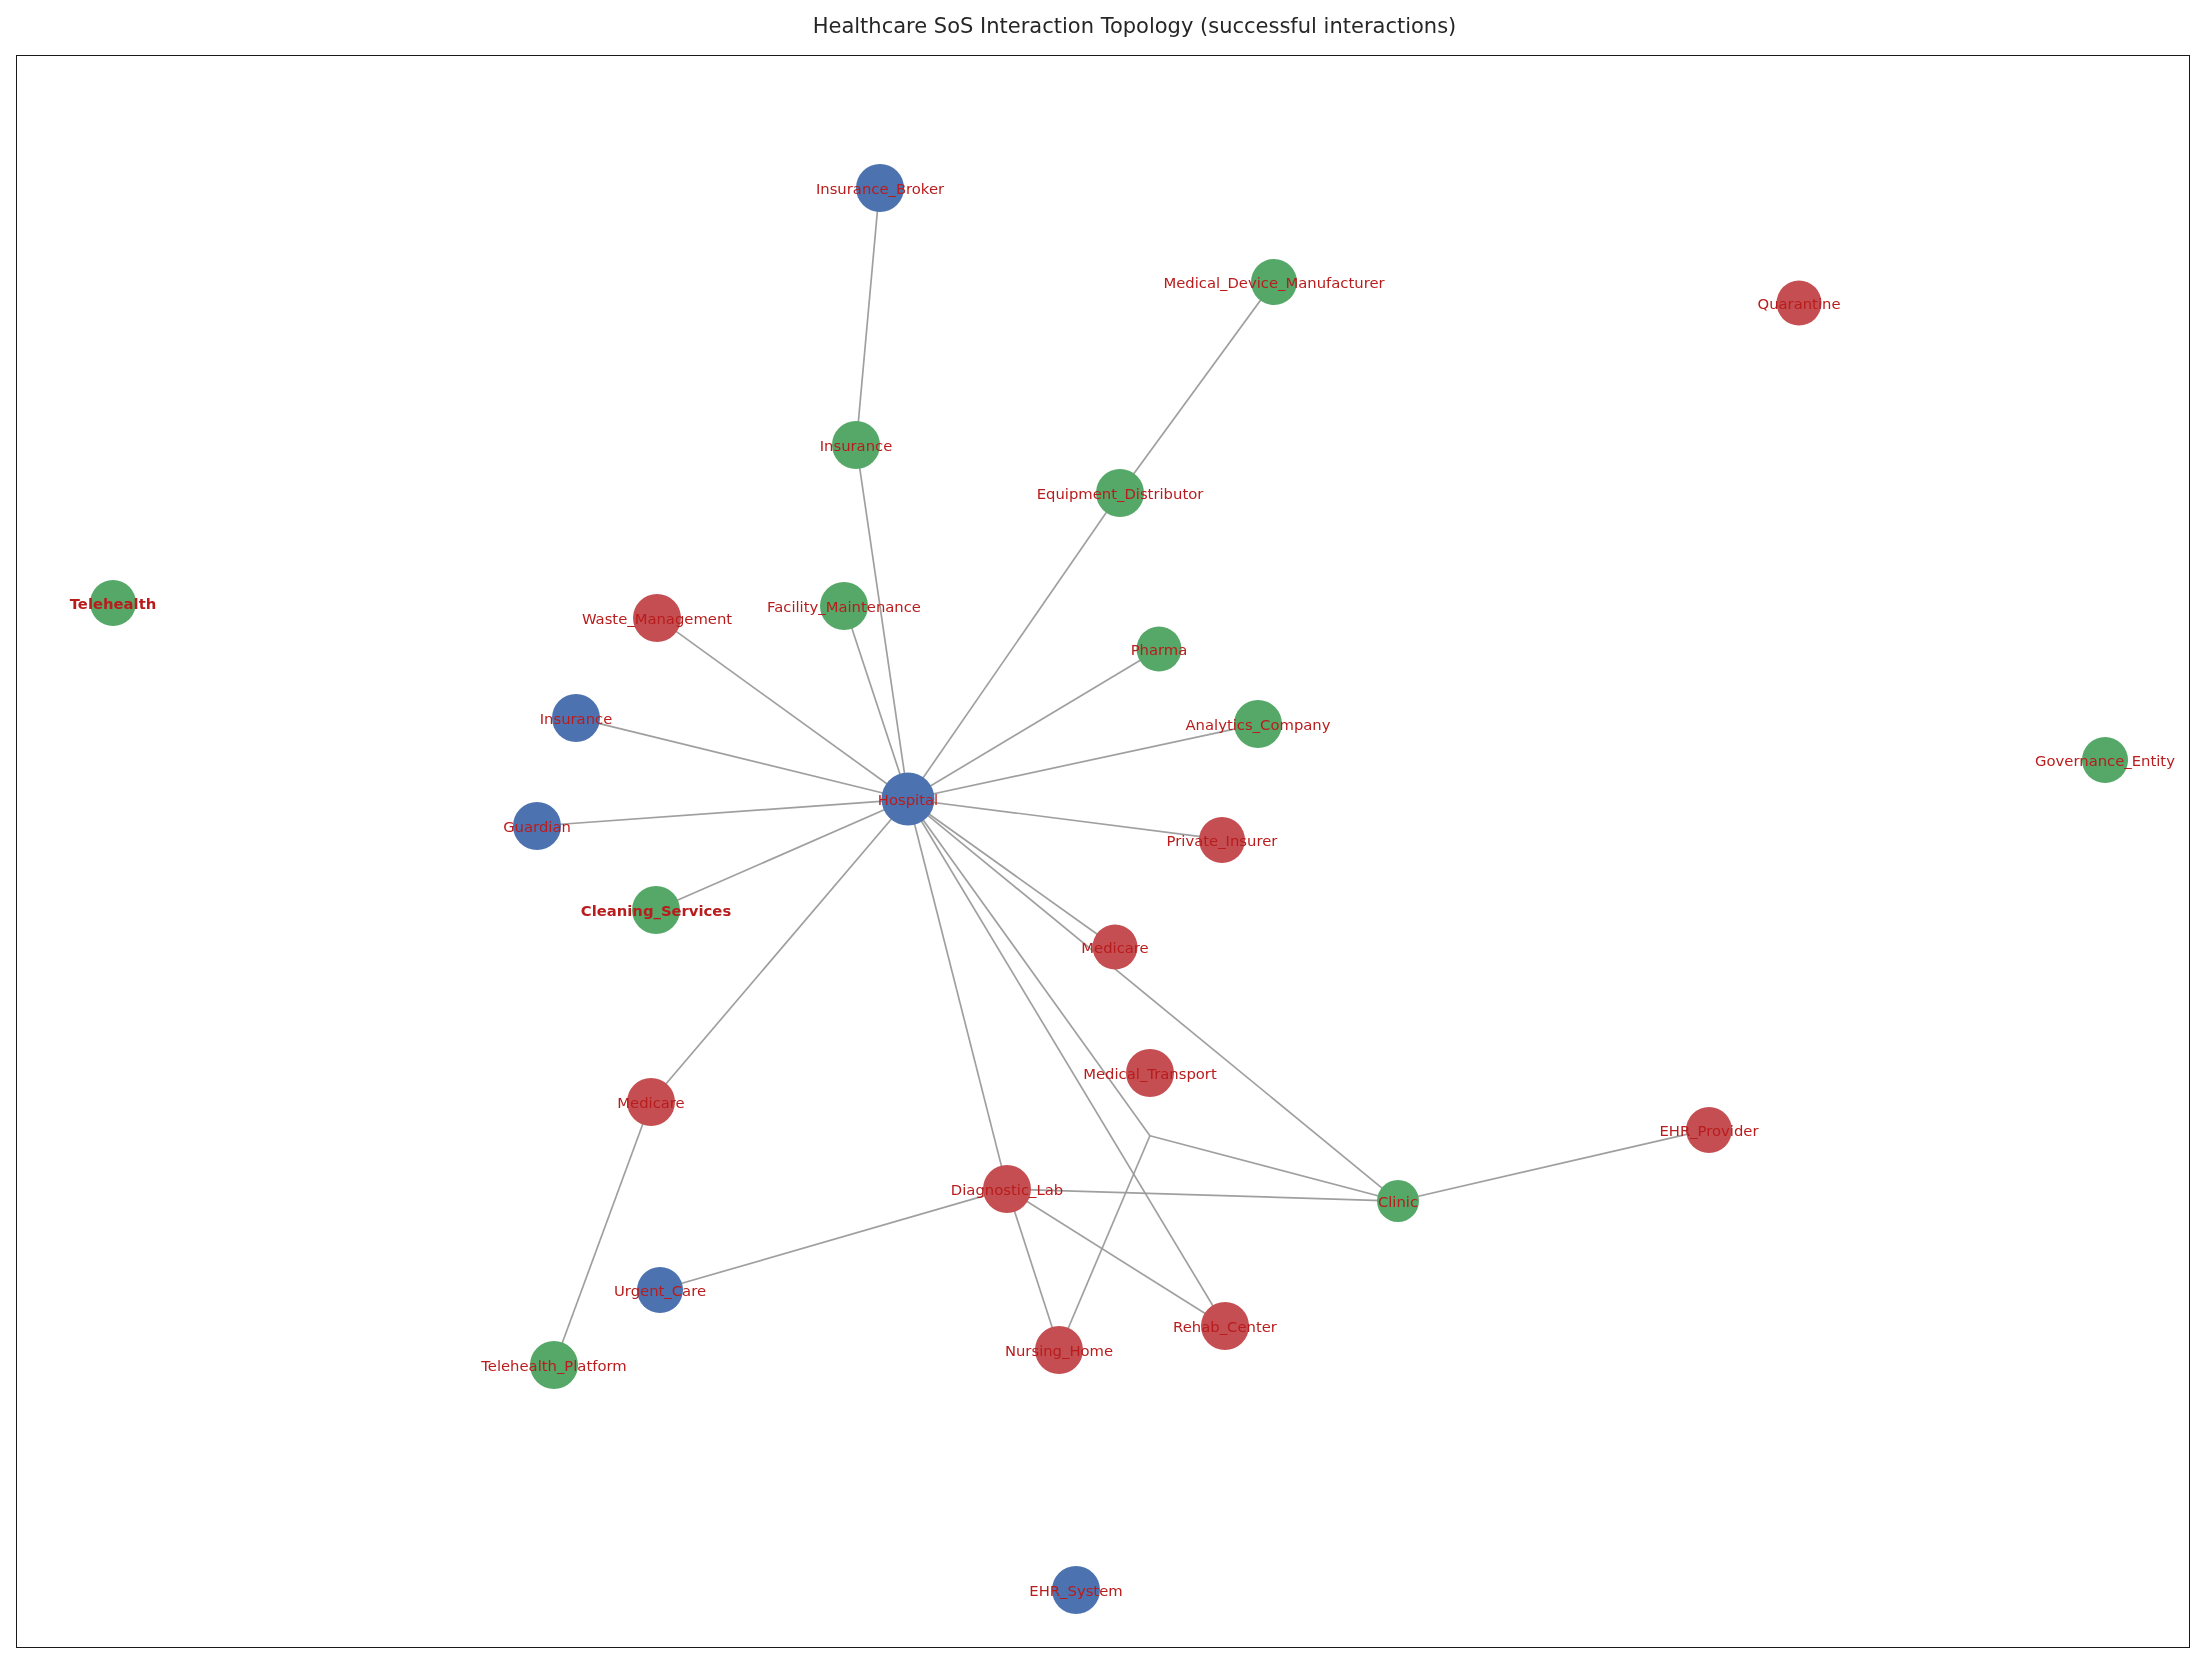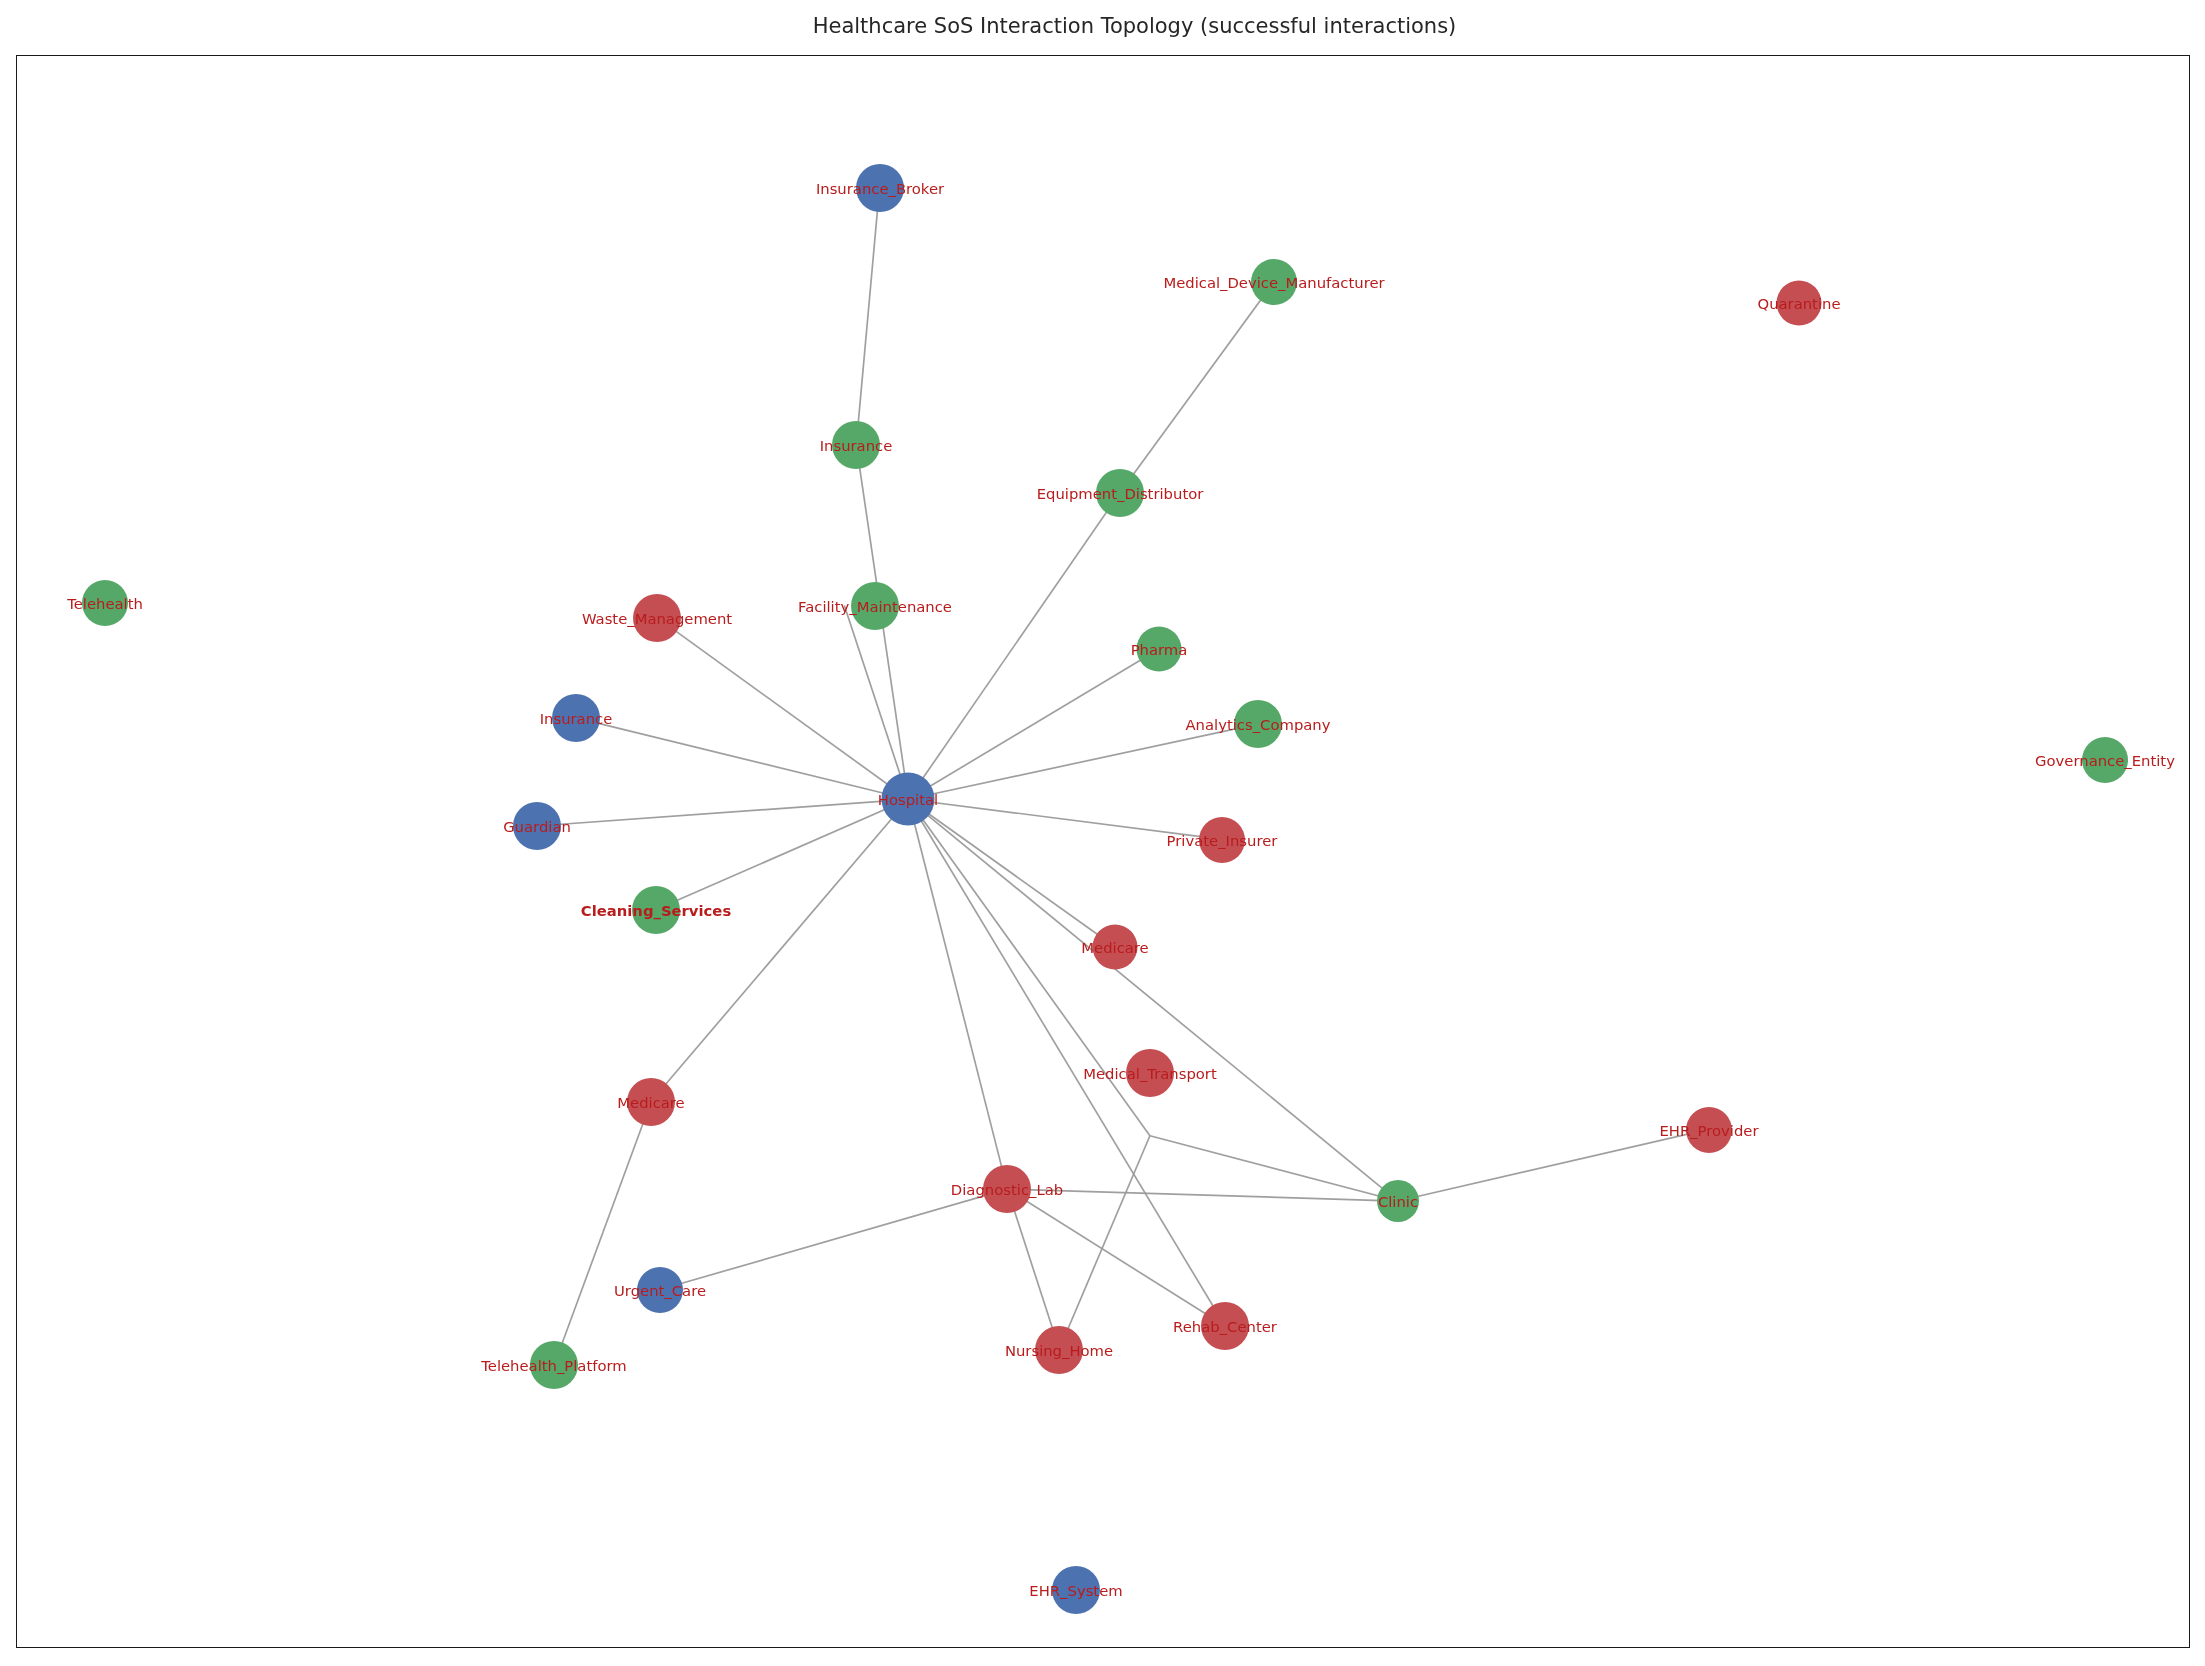--- a/index.html
+++ b/index.html
@@ -122,29 +122,29 @@
         <span class="node-label">Quarantine</span>
       </div>
       <div class="node-group" style="left: 856px; top: 445px;">
         <div class="node-circle" style="width: 48px; height: 48px; background: rgb(85, 168, 104);"></div>
         <span class="node-label">Insurance</span>
       </div>
       <div class="node-group" style="left: 1120px; top: 493px;">
         <div class="node-circle" style="width: 48px; height: 48px; background: rgb(85, 168, 104);"></div>
         <span class="node-label">Equipment_Distributor</span>
       </div>
-      <div class="node-group" style="left: 105px; top: 603px;">
+      <div class="node-group" style="left: 113px; top: 603px; font-weight: bold;">
         <div class="node-circle" style="width: 46px; height: 46px; background: rgb(85, 168, 104);"></div>
         <span class="node-label">Telehealth</span>
       </div>
       <div class="node-group" style="left: 657px; top: 618px;">
         <div class="node-circle" style="width: 48px; height: 48px; background: rgb(196, 78, 82);"></div>
         <span class="node-label">Waste_Management</span>
       </div>
-      <div class="node-group" style="left: 875px; top: 606px; justify-content: flex-end;">
+      <div class="node-group" style="left: 844px; top: 606px; justify-content: flex-end;">
         <div class="node-circle" style="width: 48px; height: 48px; background: rgb(85, 168, 104);"></div>
         <span class="node-label">Facility_Maintenance</span>
       </div>
       <div class="node-group" style="left: 1159px; top: 649px;">
         <div class="node-circle" style="width: 45px; height: 45px; background: rgb(85, 168, 104);"></div>
         <span class="node-label">Pharma</span>
       </div>
       <div class="node-group" style="left: 576px; top: 718px;">
         <div class="node-circle" style="width: 48px; height: 48px; background: rgb(76, 114, 176);"></div>
         <span class="node-label">Insurance</span>

